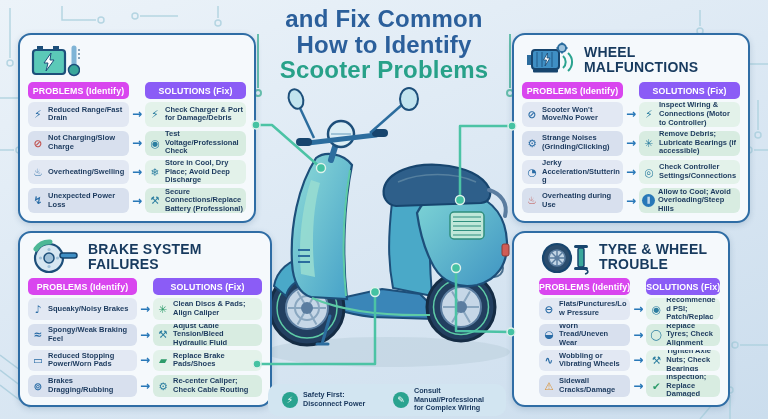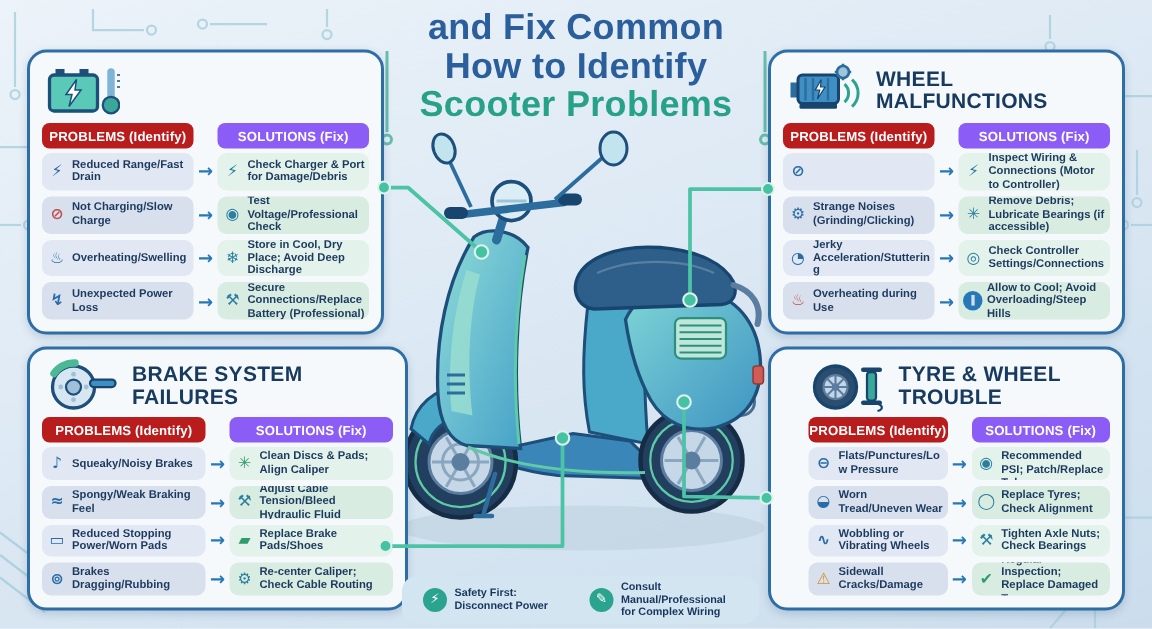--- a/index.html
+++ b/index.html
@@ -10,31 +10,31 @@
   .bg-svg{position:absolute;inset:0;z-index:0;}
   .scooter-svg{position:absolute;inset:0;z-index:1;}
   .connector-svg{position:absolute;inset:0;z-index:4;pointer-events:none;}
 
   .panel{position:absolute;z-index:2;background:#f5f9fc;border:2px solid #2f6da5;
     border-radius:13px;box-shadow:0 2px 6px rgba(40,80,120,.20);
     padding:5px 8px 7px;display:flex;flex-direction:column;box-sizing:border-box;}
   .panel-tl{left:18px;top:33px;width:238px;height:190px;}
   .panel-tr{left:512px;top:33px;width:238px;height:190px;}
   .panel-bl{left:18px;top:231px;width:254px;height:176px;}
-  .panel-br{left:512px;top:231px;width:238px;height:176px;padding-left:25px;}
+  .panel-br{left:512px;top:231px;width:218px;height:176px;padding-left:25px;}
 
   .panel-head{display:flex;align-items:center;gap:8px;padding:1px 2px 3px;flex:0 0 auto;}
   .head-icon{flex:0 0 auto;}
   .panel-title{font-size:14px;font-weight:800;color:#173a5e;line-height:1.08;letter-spacing:.2px;}
 
   .grid{flex:1;display:grid;grid-template-columns:1fr 16px 1fr;
     grid-template-rows:17px repeat(4,minmax(0,1fr));gap:2px 0;min-height:0;}
   .colhead{border-radius:5px;color:#fff;font-size:8.8px;font-weight:700;
     display:flex;align-items:center;justify-content:center;letter-spacing:.1px;white-space:nowrap;}
-  .colhead.problems{background:#b91c1c;text-align:center;}
+  .colhead.problems{background:#d946ef;text-align:center;}
   .colhead.solutions{background:#8b5cf6;}
 
   .cell{display:flex;align-items:center;gap:3px;border-radius:6px;padding:1px 3px;
     margin:1px 0;min-width:0;overflow:hidden;}
   .pcell{background:#e2e8f3;}
   .pcell.alt{background:#d8e0ee;}
   .scell{background:#e3f2ea;}
   .scell.alt{background:#d8ece1;}
   .ricon{flex:0 0 14px;width:14px;text-align:center;font-size:10.5px;line-height:1;
     color:#2a6ca6;font-weight:700;font-family:"DejaVu Sans","Liberation Sans",sans-serif;}
@@ -253,20 +253,21 @@
       </svg>
       <div class="panel-title">WHEEL MALFUNCTIONS</div>
     </div>
     <div class="grid">
       <div class="colhead problems">PROBLEMS (Identify)</div>
       <div></div>
       <div class="colhead solutions">SOLUTIONS (Fix)</div>
 
       <div class="cell pcell">
         <span class="ricon">⊘</span>
+        <span class="rtext">Scooter Won't Move/No Power</span>
         </div>
       <div class="acell">→</div>
       <div class="cell scell">
         <span class="ricon">⚡</span>
         <span class="rtext">Inspect Wiring &amp; Connections (Motor to Controller)</span>
         </div>
 
       <div class="cell pcell alt">
         <span class="ricon">⚙</span>
         <span class="rtext">Strange Noises (Grinding/Clicking)</span>

